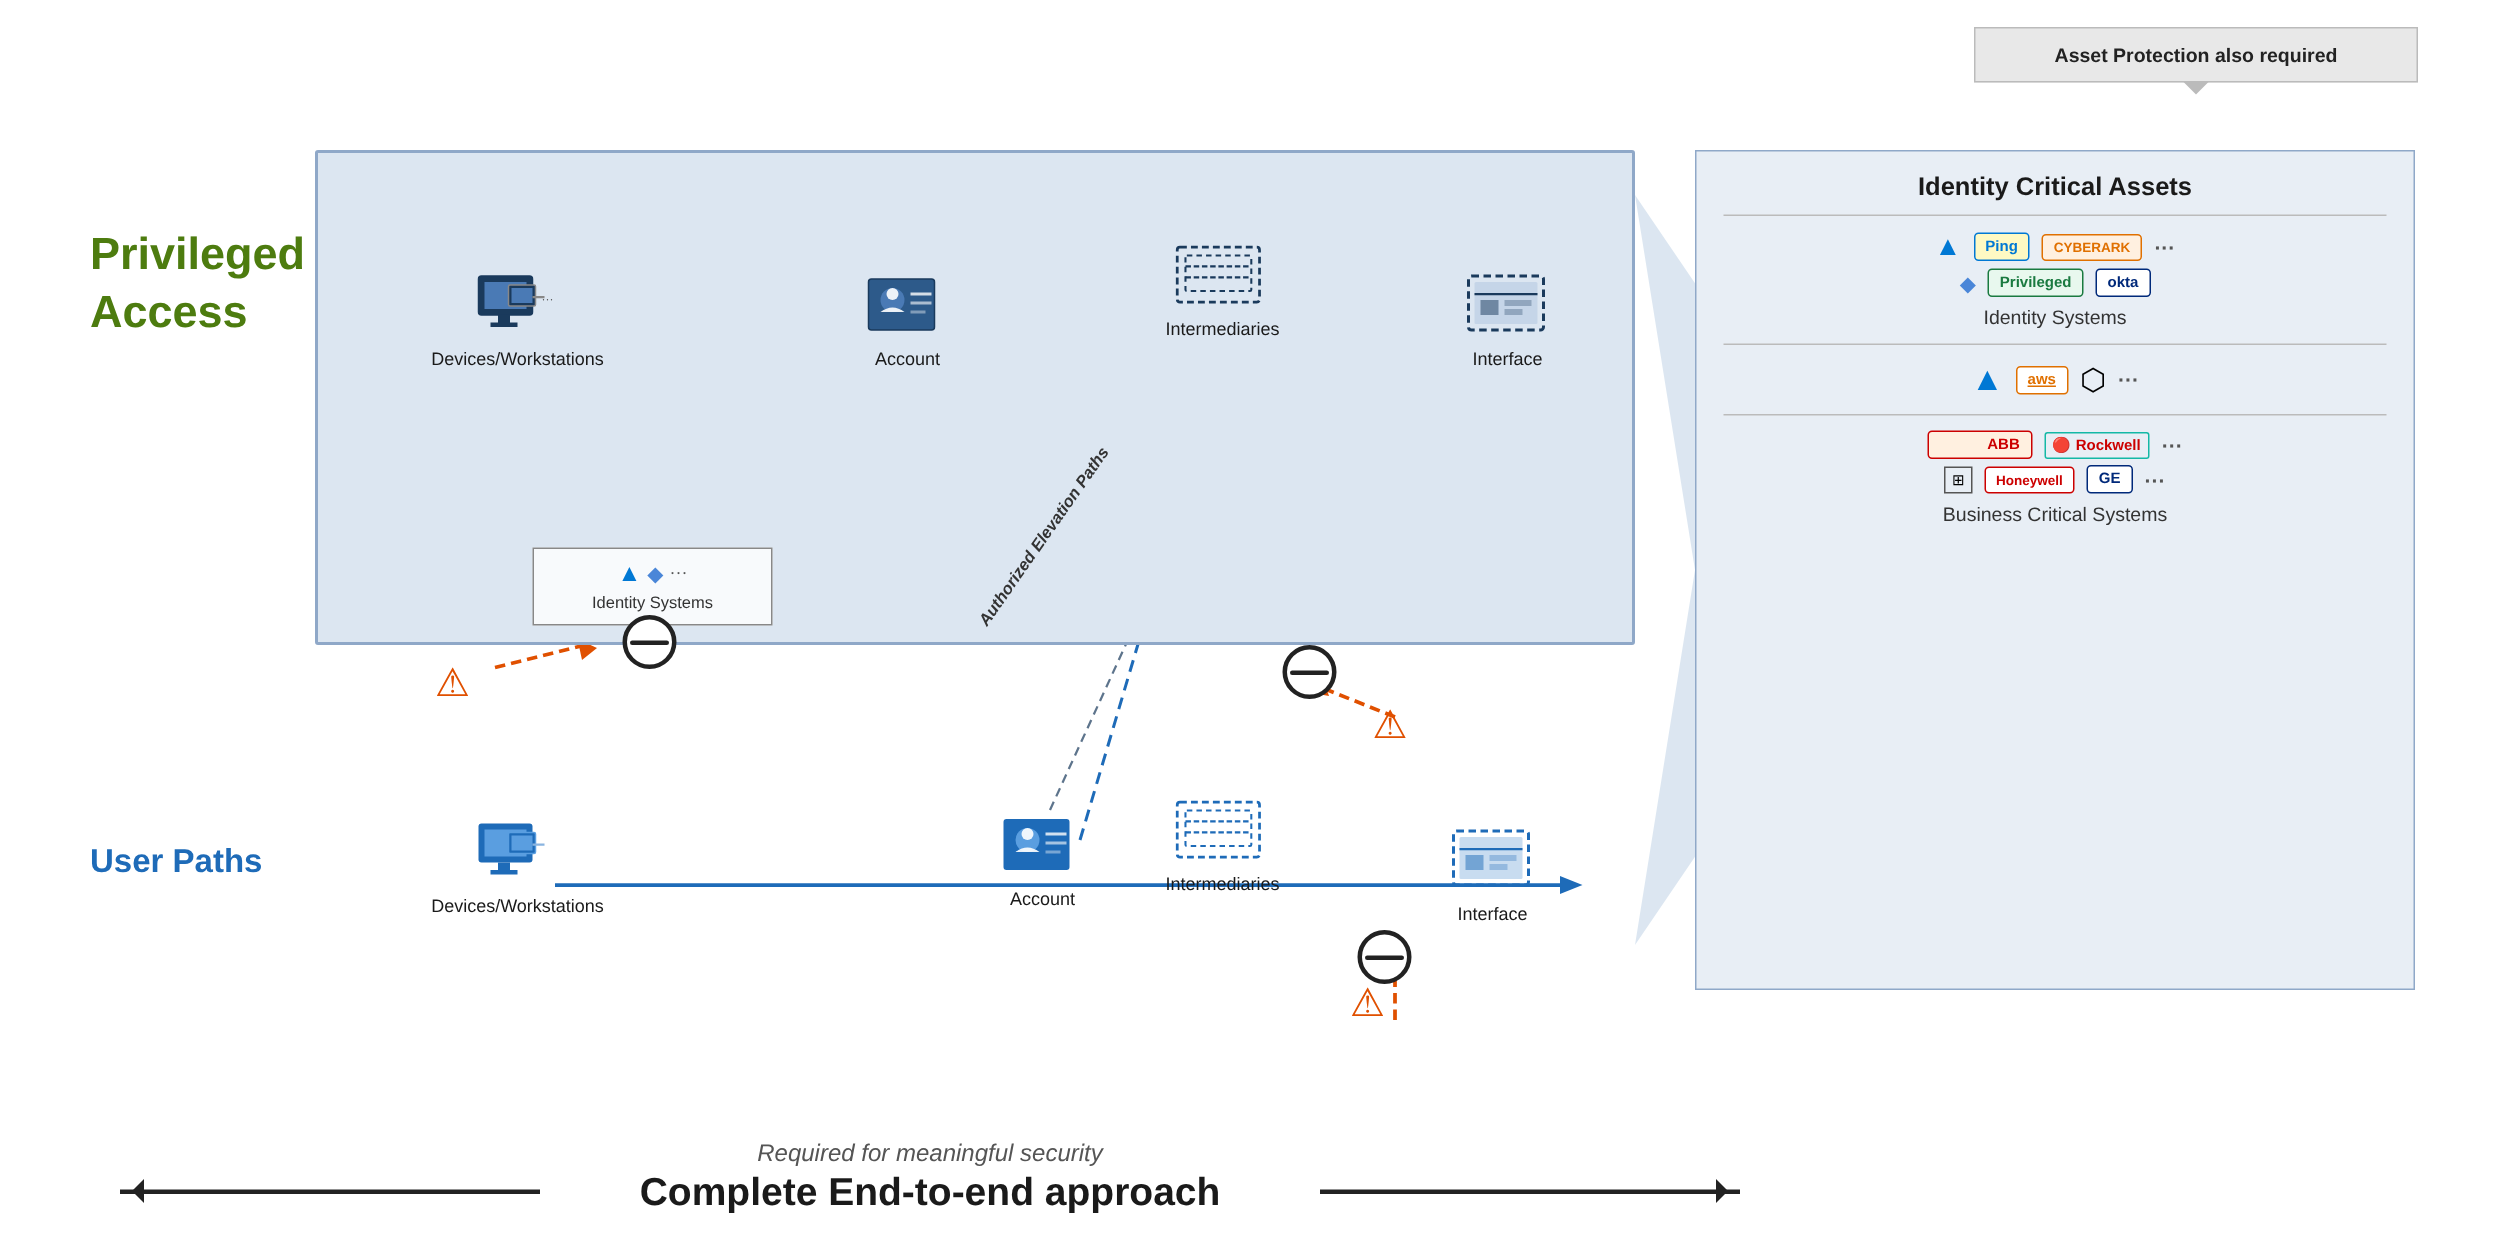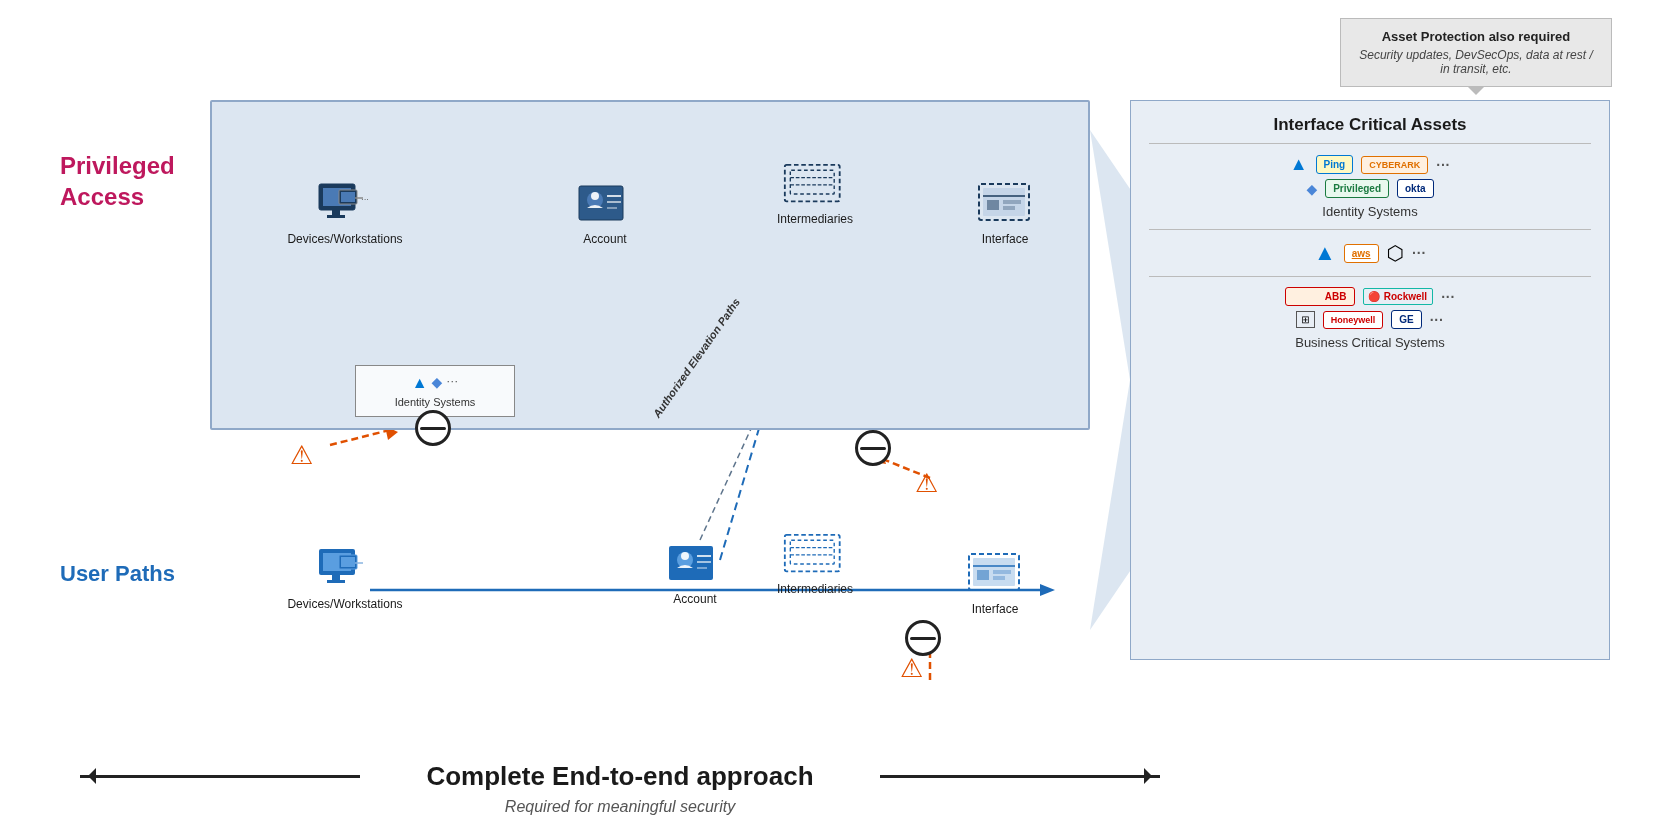--- a/index.html
+++ b/index.html
@@ -13,21 +13,21 @@
     }
 
     
     .asset-callout {
       position: absolute;
       top: 18px;
       right: 60px;
       background: #e8e8e8;
       border: 1.5px solid #bbb;
       padding: 10px 16px;
-      width: 272px;
+      width: 296px;
       text-align: center;
       z-index: 10;
     }
     .asset-callout::after {
       content: '';
       position: absolute;
       bottom: -18px;
       left: 50%;
       transform: translateX(-50%);
       border: 9px solid transparent;
@@ -64,23 +64,23 @@
       background: #dce6f1;
       border: 2px solid #8fa8c8;
       border-radius: 2px;
     }
 
     
     .priv-label {
       position: absolute;
       top: 50px;
       left: 0;
-      font-size: 24px;
+      font-size: 30px;
       font-weight: 700;
-      color: #be185d;
+      color: #4d7c0f;
       width: 145px;
       line-height: 1.3;
     }
 
     
     .user-label {
       position: absolute;
       top: 460px;
       left: 0;
       font-size: 22px;
@@ -226,21 +226,20 @@
       height: 3px;
       background: #222;
       border-radius: 2px;
     }
   </style>
 </head>
 <body>
 
 <div class="asset-callout">
   <div class="asset-callout-title">Asset Protection also required</div>
-  <div class="asset-callout-body">Security updates, DevSecOps, data at rest / in transit, etc.</div>
 </div>
 
 <div class="main-diagram">
 
   <svg class="funnel-svg" viewBox="0 0 1550 620" xmlns="http://www.w3.org/2000/svg">
 
     <polygon points="1030,30 1070,280 1030,530 1200,280" fill="#c5d5e8" opacity="0.6"></polygon>
     <polygon points="1070,280 1200,100 1200,460" fill="#b0c8e0" opacity="0.5"></polygon>
 
     <line x1="310" y1="130" x2="980" y2="130" stroke="#1a3a5c" stroke-width="2.5"></line>
@@ -268,21 +267,21 @@
 
   </svg>
 
   <div class="priv-box"></div>
 
   <div class="priv-label">Privileged Access</div>
 
   <div class="user-label">User Paths</div>
 
   <div class="bca-panel">
-    <div class="bca-title">Interface Critical Assets</div>
+    <div class="bca-title">Identity Critical Assets</div>
     <hr class="bca-divider">
 
     <div class="bca-section">
       <div class="bca-logos">
 
         <span style="color:#0078d4;font-size:18px;">▲</span>
         <span class="logo-badge logo-ping">Ping</span>
         <span class="logo-badge logo-cyberark">CYBERARK</span>
         <span class="logo-dots">···</span>
       </div>
@@ -449,25 +448,25 @@
         <rect x="26" y="18" width="18" height="4" fill="#1e6bb8" opacity="0.3"></rect>
         <rect x="26" y="24" width="12" height="4" fill="#1e6bb8" opacity="0.3"></rect>
       </svg>
     </div>
     <div class="node-label">Interface</div>
   </div>
 
 </div>
 
 <div style="position:absolute; bottom:20px; left:80px; width:1080px; text-align:center;">
+  <div style="font-style:italic;font-size:16px;color:#555;">Required for meaningful security</div>
   <div style="display:flex; align-items:center; margin-bottom:6px;">
     <div style="flex:1; height:3px; background:#222; position:relative;">
       <div style="position:absolute;left:0;top:-7px;border:8px solid transparent;border-right-color:#222;"></div>
     </div>
     <div style="width:520px;">
       <div style="font-size:26px;font-weight:700;color:#1a1a1a;text-align:center;">Complete End-to-end approach</div>
     </div>
     <div style="flex:1; height:3px; background:#222; position:relative;">
       <div style="position:absolute;right:0;top:-7px;border:8px solid transparent;border-left-color:#222;"></div>
     </div>
   </div>
-  <div style="font-style:italic;font-size:16px;color:#555;">Required for meaningful security</div>
 </div>
 
 </body></html>

